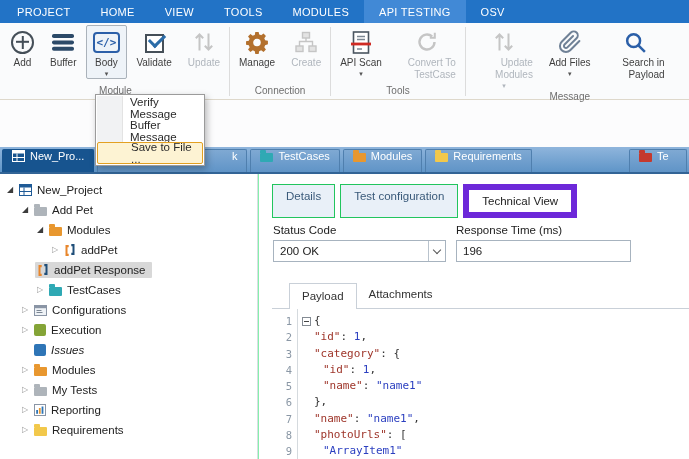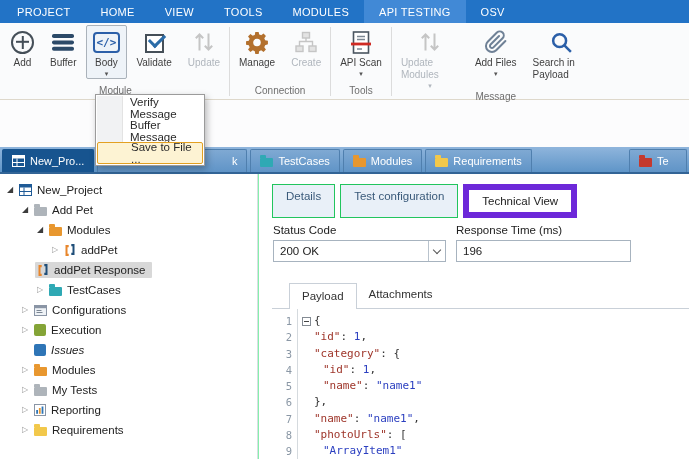--- a/index.html
+++ b/index.html
@@ -15,21 +15,21 @@
 
   
   #ribbon{position:absolute;top:23px;left:0;right:0;height:77px;background:#fafbfc;
           border-bottom:1px solid #ded8cb;display:flex;align-items:stretch;padding-left:3px;z-index:4}
   .rb-group{display:flex;flex-direction:column}
   .rb-row{flex:1;display:flex;align-items:flex-start;padding-top:2px}
   .rb-btn{display:flex;flex-direction:column;align-items:center;padding:2px 6px 1px;margin:0 1px;
           border:1px solid transparent;border-radius:2px;cursor:default}
   .rb-btn.pressed{border-color:#aab2ba;background:#eef3f8}
   .rb-ic{height:28px;display:flex;align-items:center;justify-content:center}
-  .rb-label{font-size:10px;color:#3f3f3f;text-align:left;line-height:1.18;margin-top:1px;max-width:58px}
+  .rb-label{font-size:10px;color:#3f3f3f;text-align:right;line-height:1.18;margin-top:1px;max-width:58px}
   .rb-arrow{font-size:7px;color:#555;line-height:1;margin-top:1px}
   .rb-btn.disabled .rb-label,.rb-btn.disabled .rb-arrow{color:#b0b6bd}
   .rb-btn.disabled .ic{color:#b6bcc4 !important;filter:grayscale(1) opacity(.85)}
   .rb-group-label{font-size:10px;color:#6e6e6e;text-align:center;padding:0 4px 3px;height:14px}
   .rb-sep{width:1px;background:#dcdcdc;margin:4px 1px 3px}
 
   
   .ic{display:inline-block;line-height:0}
   .ic svg{display:block}
   .ic-add{width:23px;height:23px;border:2px solid #454f58;border-radius:50%;position:relative}
@@ -62,21 +62,21 @@
   #bodymenu::before{content:"";position:absolute;left:1px;top:1px;bottom:1px;width:25px;background:#f1f2f3;border-right:1px solid #e3e3e3}
   .bm-item{position:relative;height:23px;display:flex;align-items:center;padding-left:33px;font-size:11.5px;color:#2a2a2a;cursor:default}
   .bm-item.hl{border:1px solid var(--highlight_orange);background:#fdf3d3;border-radius:2px;height:22px}
 
   
   #gap{position:absolute;top:100px;left:0;right:0;height:47px;background:#fcfcfd}
 
   
   #doctabs{position:absolute;top:147px;left:0;right:0;height:27px;background:linear-gradient(#8fb5dc,#5f95c8);
            border-bottom:2px solid #326496;display:flex;align-items:stretch;padding:2px 2px 0;z-index:3}
-  .dtab{display:flex;align-items:center;gap:5px;padding:0 9px;margin-right:3px;flex:none;
+  .dtab{display:flex;gap:5px;padding:0 9px;margin-right:3px;flex:none;
         background:linear-gradient(#7fa9d3,#6094c7);border:1px solid #4f7fae;border-bottom:none;
         color:#fff;font-size:11px;border-radius:2px 2px 0 0;cursor:default;white-space:nowrap}
   .dtab.active{background:var(--tab_active_blue);border-color:var(--tab_active_blue)}
   .dtab .ic-project{color:#fff}
   .dtab.covered{width:150px;justify-content:flex-end}
   .dtab.edge{margin-left:auto;margin-right:0;width:58px;overflow:hidden}
 
   
   #tree{position:absolute;top:174px;left:0;width:258px;bottom:0;background:#fff;
         border-right:1px solid #d9dee3;padding-top:6px;overflow:hidden}
@@ -212,20 +212,31 @@
                 <svg width="24" height="25" viewBox="0 0 24 25">
                   <rect x="4.5" y="2" width="15" height="21" fill="#fff" stroke="#4a5560" stroke-width="1.6"></rect>
                   <path d="M8 6.5h8M8 9.5h8M8 19h5" stroke="#7c8792" stroke-width="1.4"></path>
                   <rect x="2" y="12.6" width="20" height="2.8" fill="#cf2b24"></rect>
                 </svg>
               </span>
             </div>
             <div class="rb-label">API Scan</div>
             <div class="rb-arrow">▾</div>
           </div>
+          <div class="rb-btn disabled">
+            <div class="rb-ic">
+              <span class="ic ic-convert">
+                <svg width="24" height="24" viewBox="0 0 24 24" fill="none" stroke="currentColor" stroke-width="2.4">
+                  <path d="M19.5 12a7.5 7.5 0 1 1-2.4-5.5"></path>
+                  <path d="M19.8 2.8v5h-5" stroke-width="2"></path>
+                </svg>
+              </span>
+            </div>
+            <div class="rb-label">Convert To TestCase</div>
+          </div>
         </div>
         <div class="rb-group-label">Tools</div>
       </div>
       <div class="rb-sep"></div>
       <div class="rb-group">
         <div class="rb-row">
           <div class="rb-btn disabled">
             <div class="rb-ic">
               <span class="ic ic-update-modules">
                 <svg width="24" height="24" viewBox="0 0 24 24" fill="none" stroke="currentColor" stroke-width="2">

